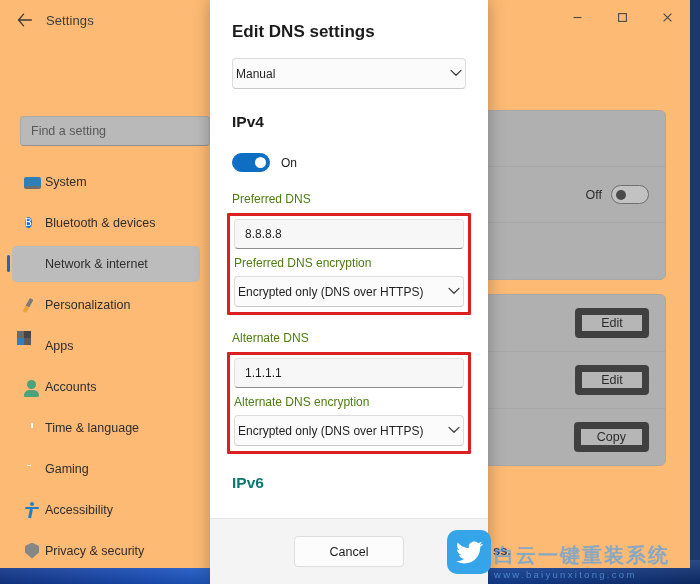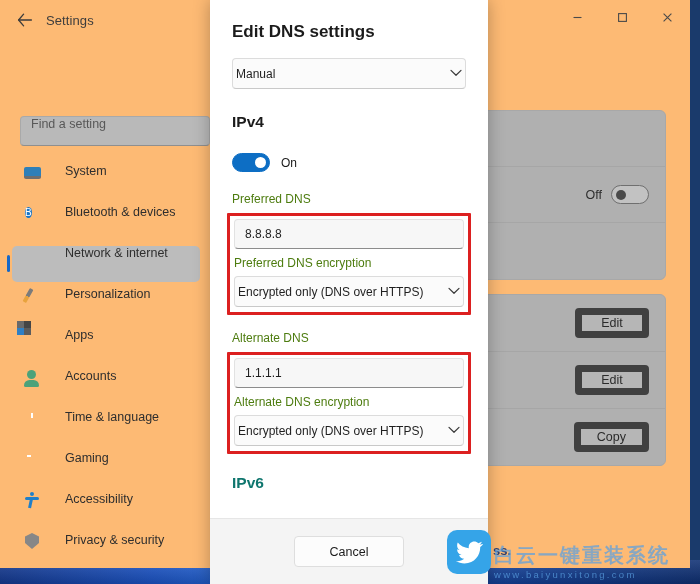--- a/index.html
+++ b/index.html
@@ -52,27 +52,27 @@
   .sidebar {
     position: absolute; left: 0; top: 44px; width: 210px; bottom: 0;
     padding: 0 10px;
   }
   .search-box {
     margin: 72px 7px 18px 10px; width: 190px; height: 30px;
     background: #b9b9b9;
     border: 1px solid #a9a9a9;
     border-bottom: 1px solid #8f8f8f;
     border-radius: 4px;
-    display: flex; padding: 0 10px;
+    display: flex; align-items: center; padding: 0 10px;
     font-size: 12.5px; color: #585858;
   }
   .nav-list { margin-top: 2px; }
   .nav-item {
     position: relative; height: 36px; margin: 0 0 5px 2px;
-    display: flex; align-items: flex-start; gap: 24px;
+    display: flex; align-items: center; gap: 4px;
     padding-left: 12px; border-radius: 5px;
     font-size: 12.5px; color: #2e2e2e;
   }
   .nav-item.selected { background: #bcbcbc; }
   .nav-item.selected::before {
     content: ""; position: absolute; left: -5px; top: 9px;
     width: 3px; height: 17px; border-radius: 2px; background: #1768c7;
   }
   .nav-ico { width: 17px; height: 17px; flex: 0 0 17px; position: relative; }
 

